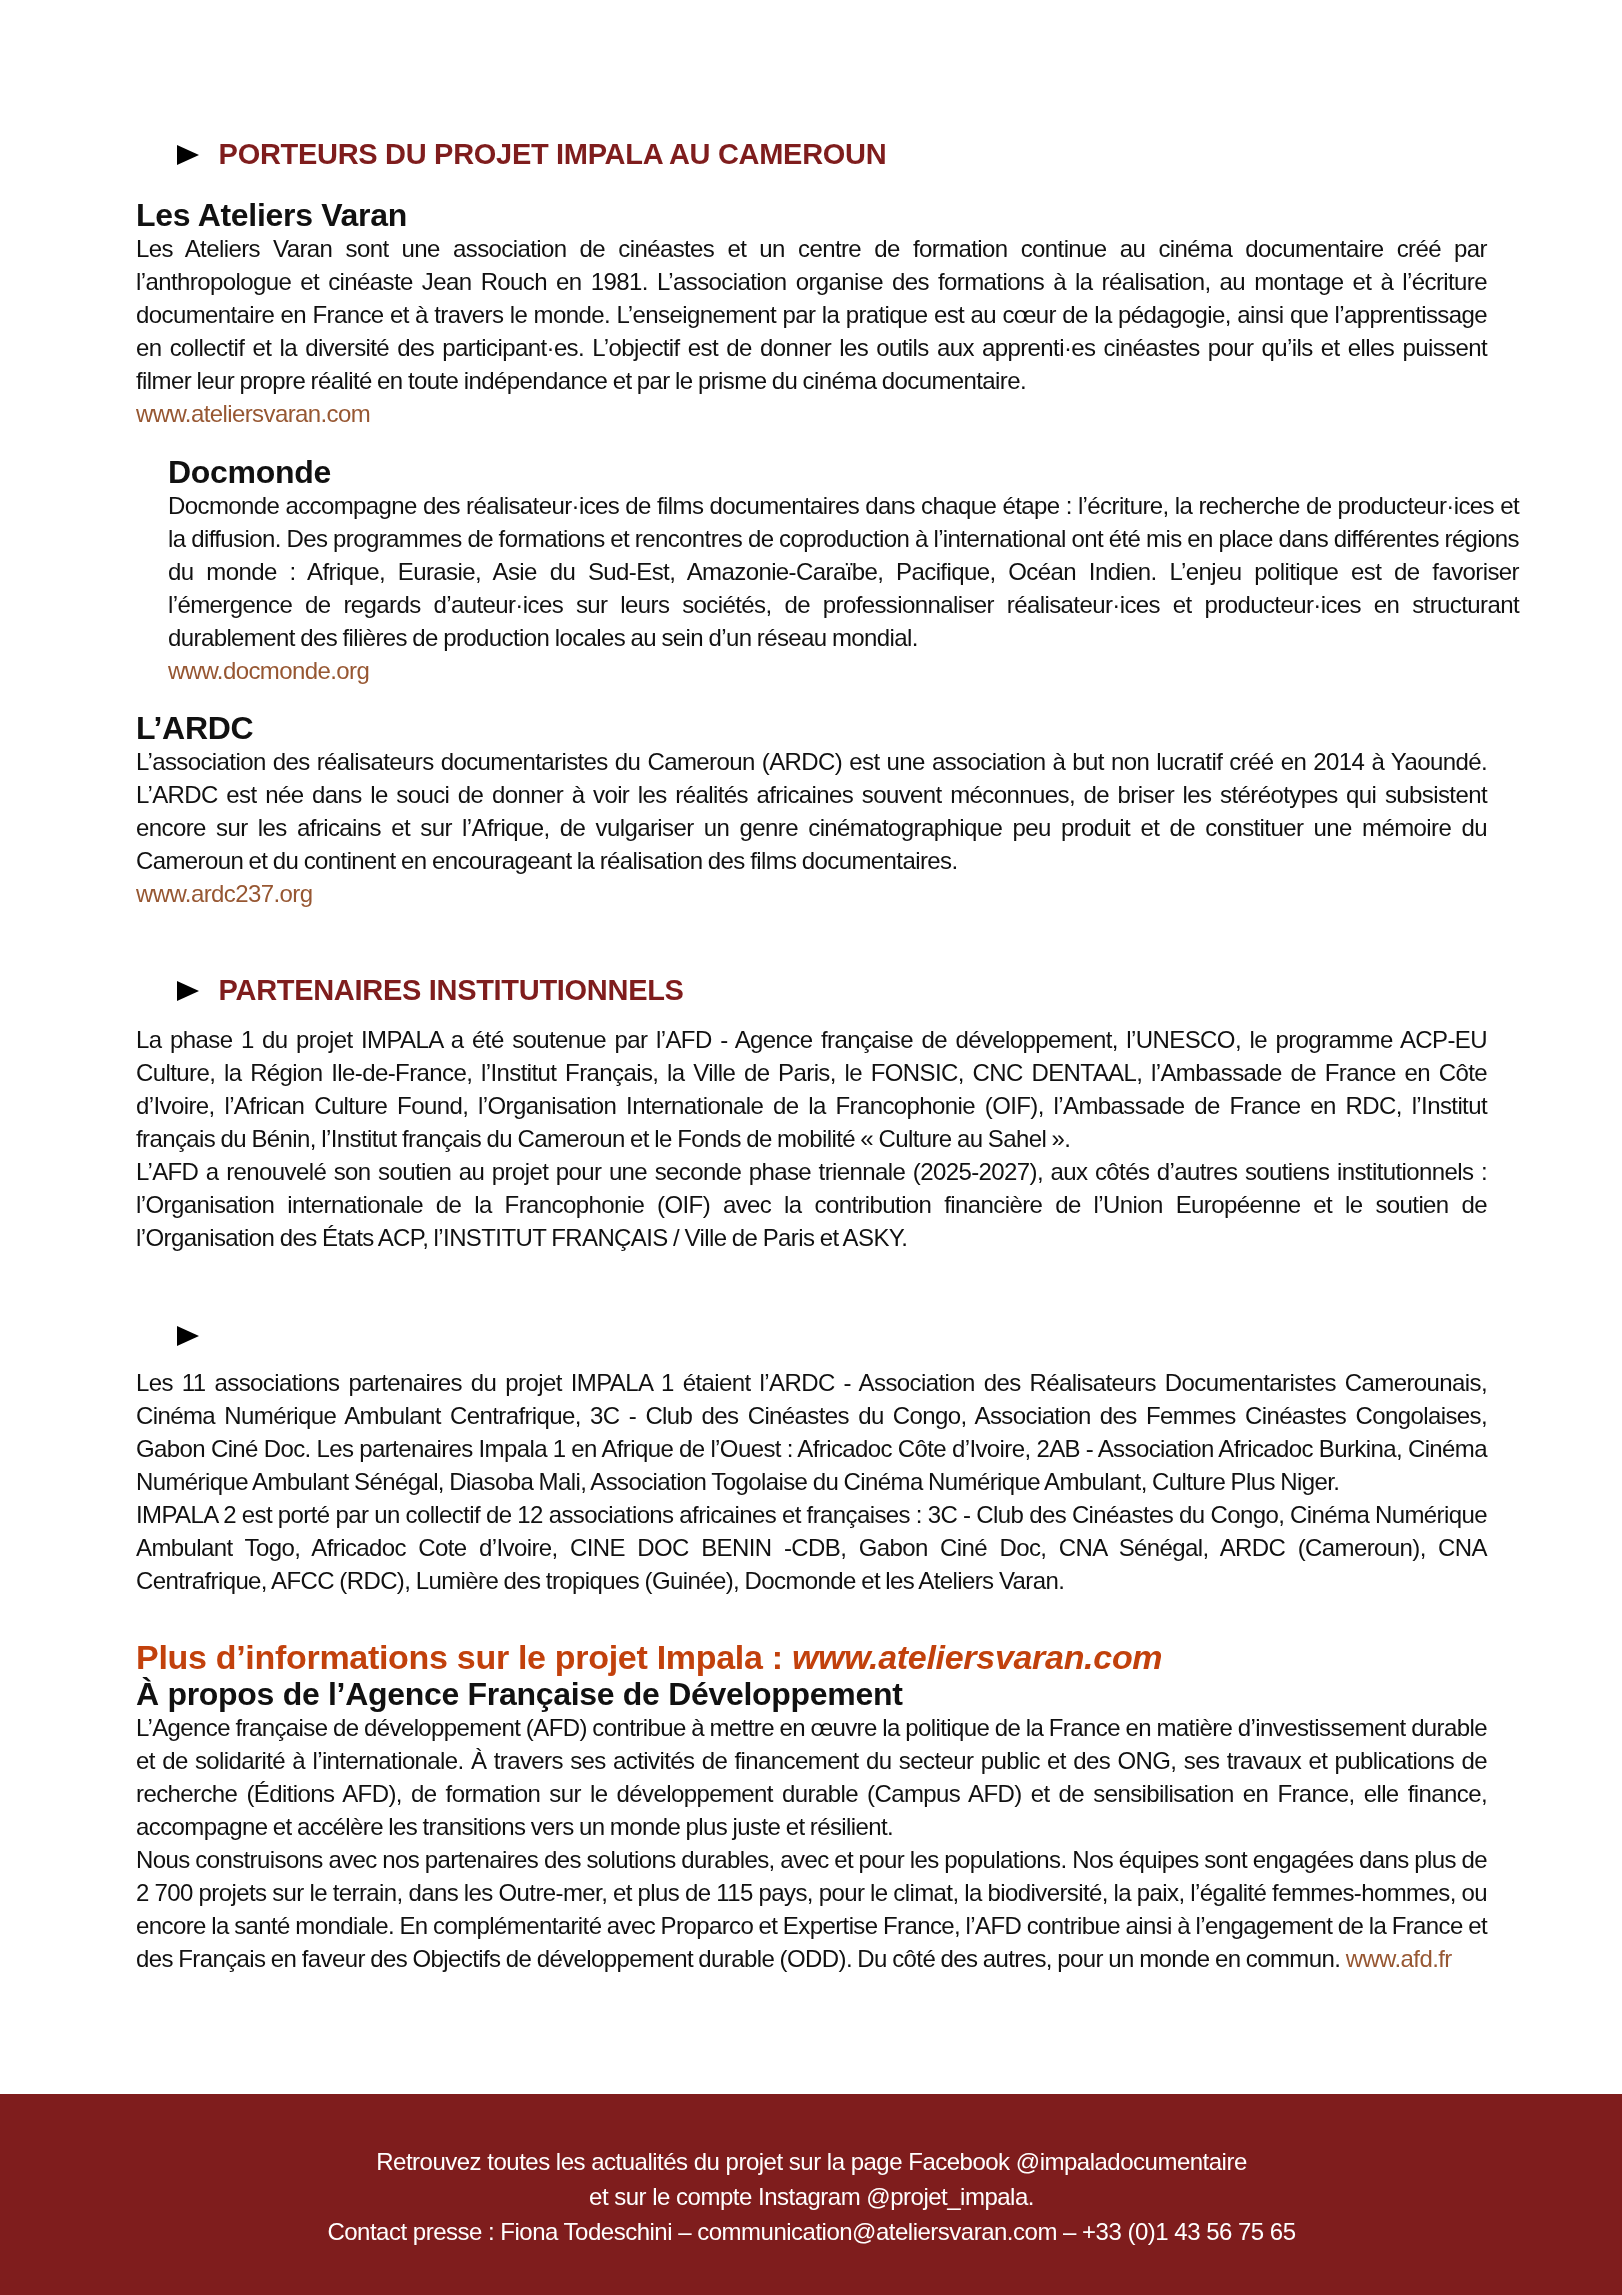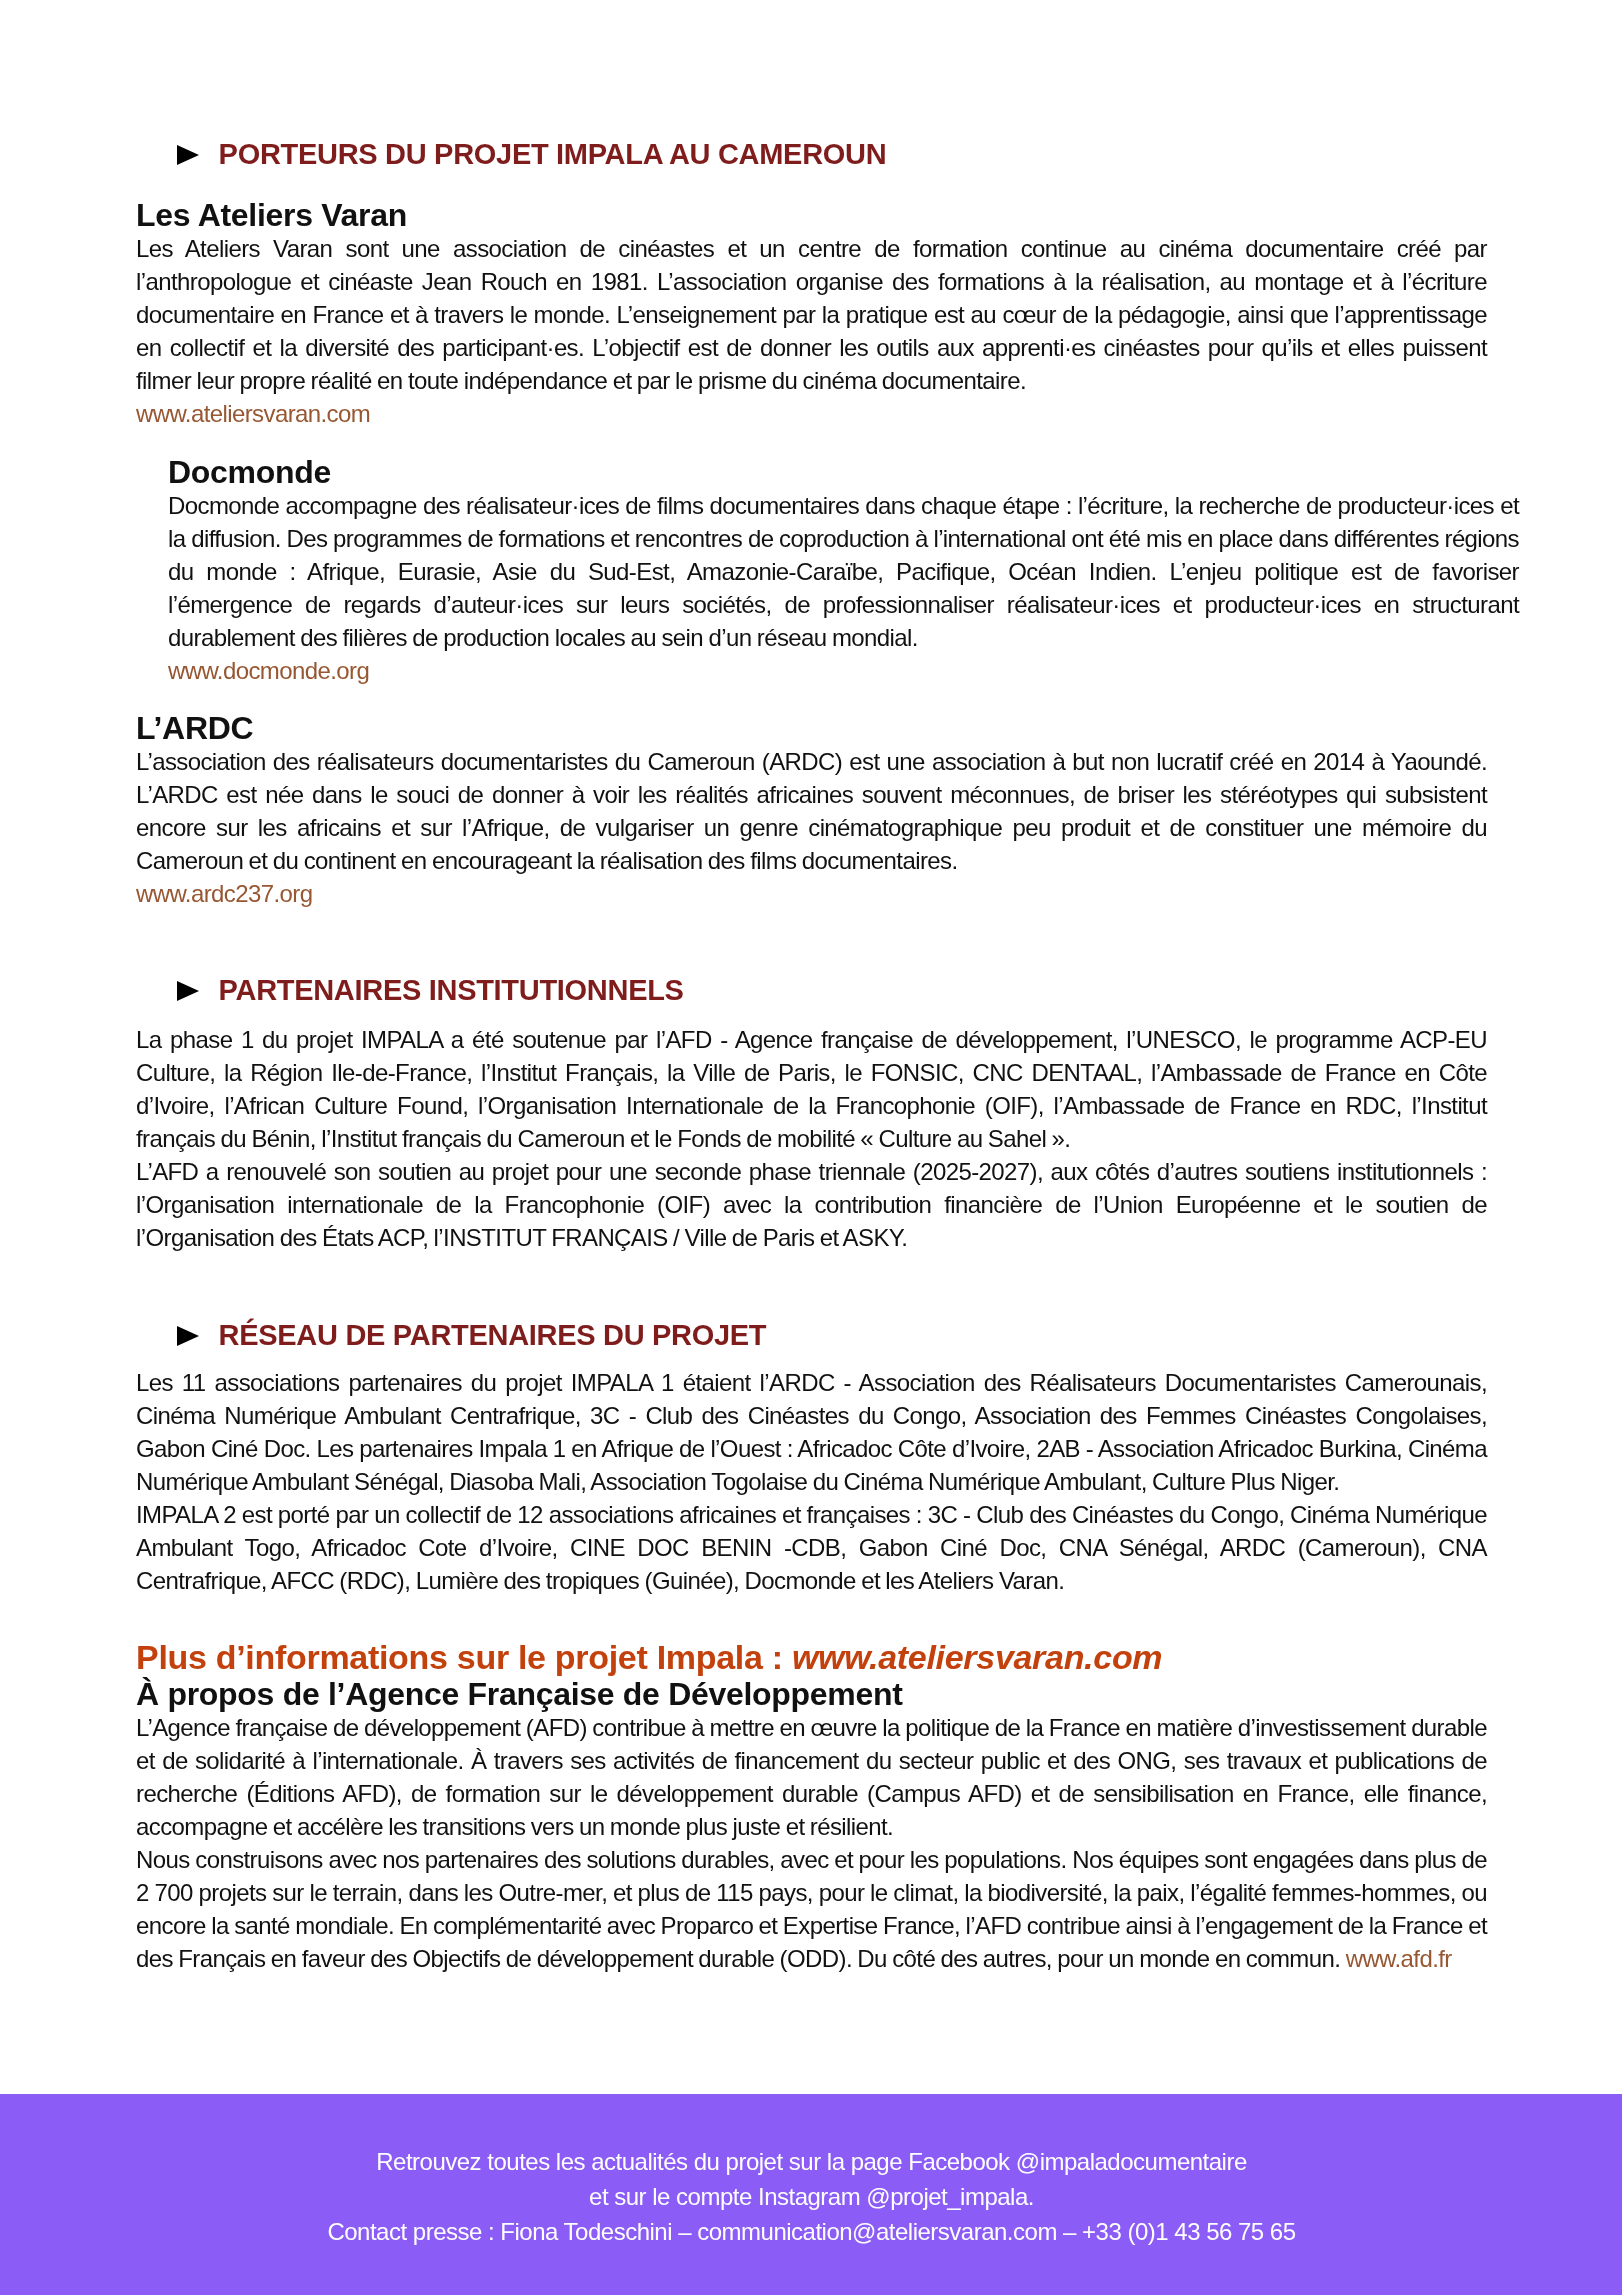--- a/index.html
+++ b/index.html
@@ -78,21 +78,21 @@
     }
     .more-info .url {
       font-style: italic;
     }
     .footer {
       position: absolute;
       left: 0;
       top: 2094px;
       width: 1623px;
       height: 202px;
-      background: #8b5cf6;
+      background: #7f1d1d;
       color: #ffffff;
       text-align: center;
       font-size: 24px;
       line-height: 35px;
       letter-spacing: -0.5px;
     }
     .footer .lines {
       position: absolute;
       left: 0; right: 0;
       top: 50px;
@@ -137,21 +137,21 @@
   <div class="section-heading" style="top:972px;">
     <span class="arrow"></span><span>PARTENAIRES INSTITUTIONNELS</span>
   </div>
 
   <div class="block body-text" style="top:1023px;">
     <p style="text-align-last:left;">La phase 1 du projet IMPALA a été soutenue par l’AFD - Agence française de développement, l’UNESCO, le programme ACP-EU Culture, la Région Ile-de-France, l’Institut Français, la Ville de Paris, le FONSIC, CNC DENTAAL, l’Ambassade de France en Côte d’Ivoire, l’African Culture Found, l’Organisation Internationale de la Francophonie (OIF), l’Ambassade de France en RDC, l’Institut français du Bénin, l’Institut français du Cameroun et le Fonds de mobilité « Culture au Sahel ».</p>
     <p>L’AFD a renouvelé son soutien au projet pour une seconde phase triennale (2025-2027), aux côtés d’autres soutiens institutionnels : l’Organisation internationale de la Francophonie (OIF) avec la contribution financière de l’Union Européenne et le soutien de l’Organisation des États ACP, l’INSTITUT FRANÇAIS / Ville de Paris et ASKY.</p>
   </div>
 
   <div class="section-heading" style="top:1317px;">
-    <span class="arrow"></span><span>RÉSEAU DE PARTENAIRES DU PROJET</span>
+    <span class="arrow"></span>
   </div>
 
   <div class="block body-text" style="top:1366px;">
     <p>Les 11 associations partenaires du projet IMPALA 1 étaient l’ARDC - Association des Réalisateurs Documentaristes Camerounais, Cinéma Numérique Ambulant Centrafrique, 3C - Club des Cinéastes du Congo, Association des Femmes Cinéastes Congolaises, Gabon Ciné Doc.  Les partenaires Impala 1 en Afrique de l’Ouest : Africadoc Côte d’Ivoire, 2AB - Association Africadoc Burkina, Cinéma Numérique Ambulant Sénégal, Diasoba Mali, Association Togolaise du Cinéma Numérique Ambulant, Culture Plus Niger.</p>
     <p>IMPALA 2 est porté par un collectif de 12 associations africaines et françaises : 3C - Club des Cinéastes du Congo, Cinéma Numérique Ambulant Togo, Africadoc Cote d’Ivoire, CINE DOC BENIN -CDB, Gabon Ciné Doc, CNA Sénégal, ARDC (Cameroun), CNA Centrafrique, AFCC (RDC), Lumière des tropiques (Guinée), Docmonde et les Ateliers Varan.</p>
   </div>
 
   <div class="block more-info" style="top:1641px;">
     <span>Plus d’informations sur le projet Impala : </span><span class="url">www.ateliersvaran.com</span>
   </div>

